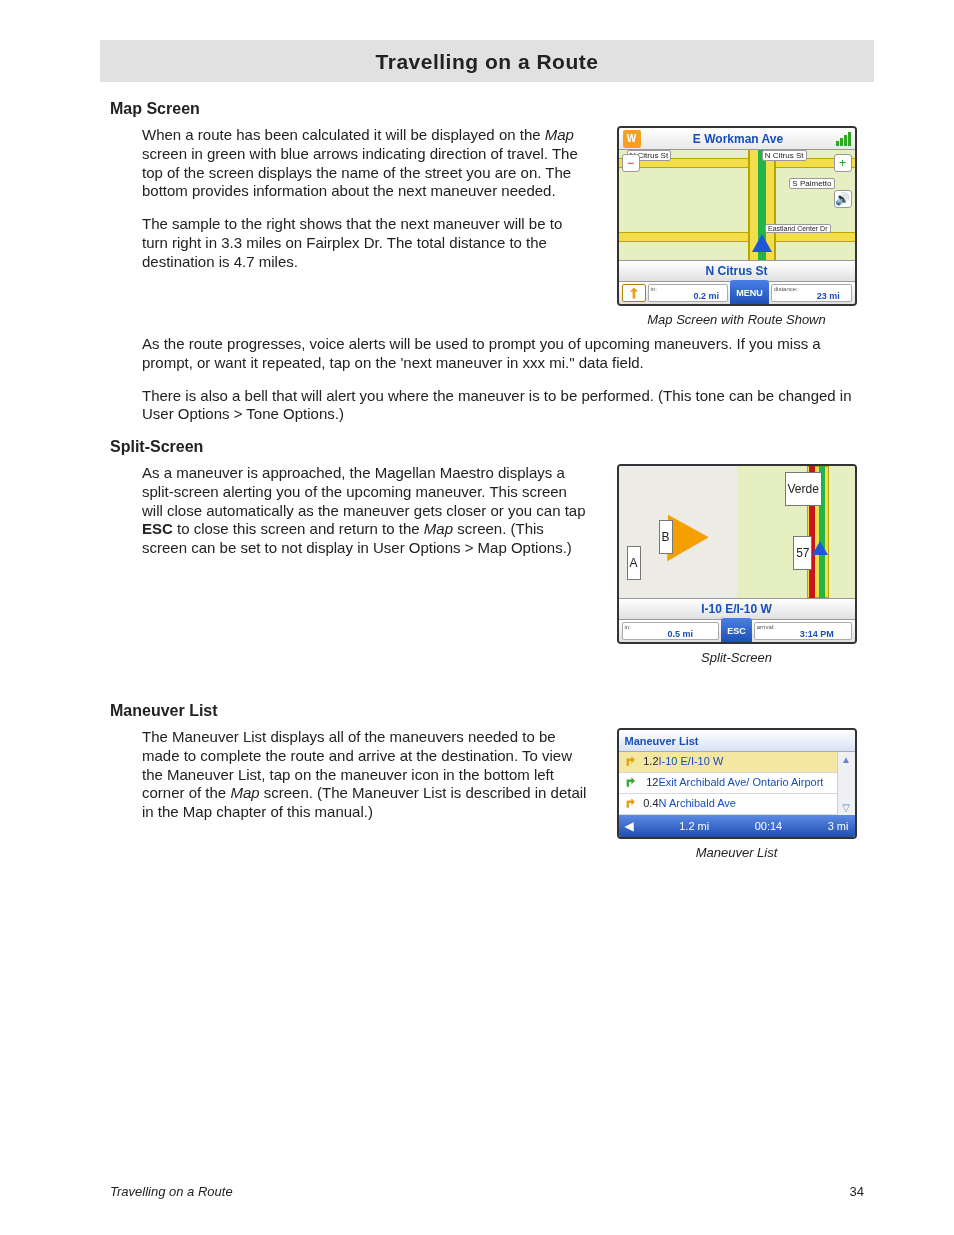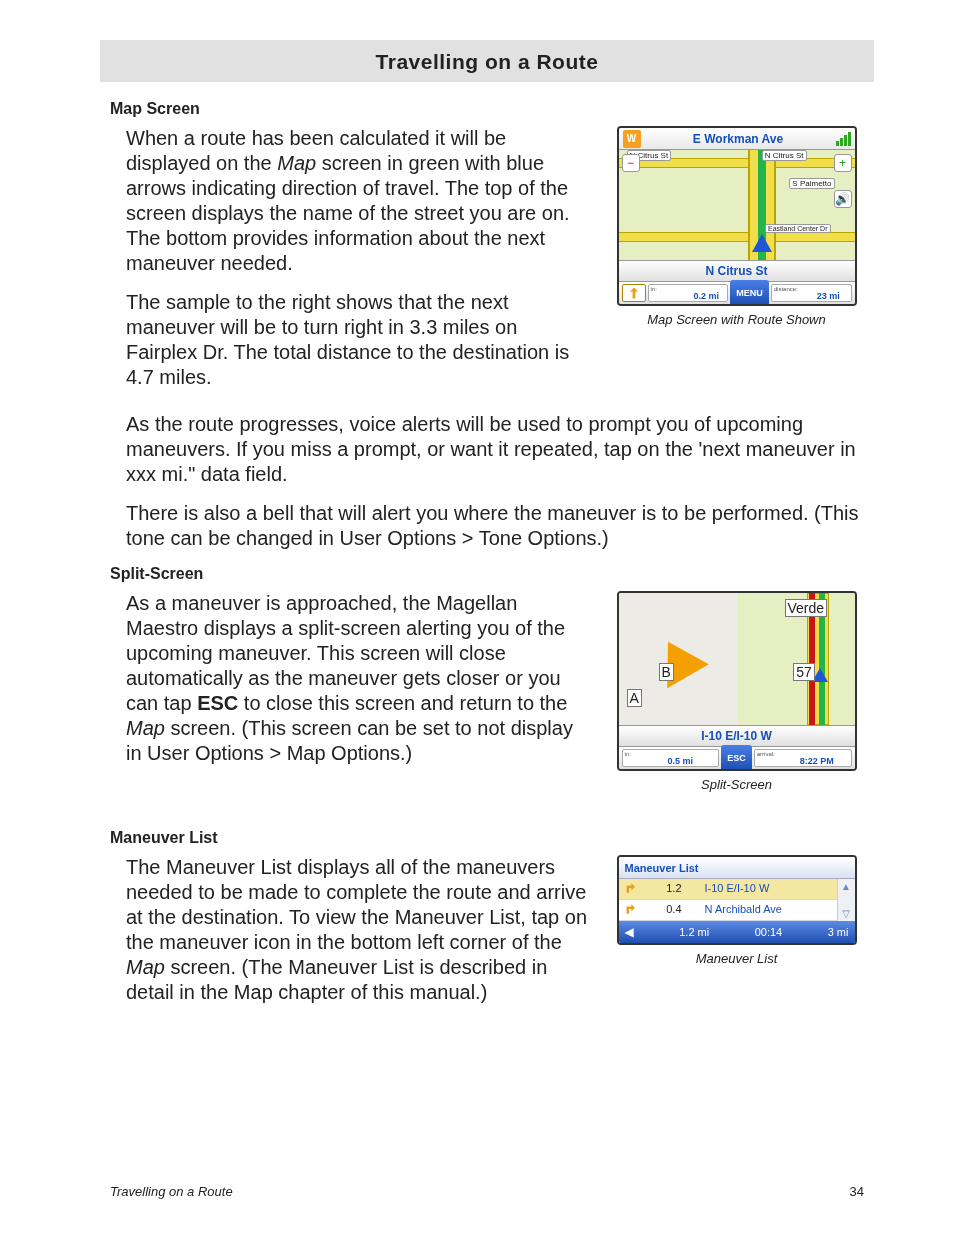--- a/index.html
+++ b/index.html
@@ -24,23 +24,23 @@
     font-size: 21px;
     letter-spacing: 0.5px;
     font-weight: bold;
   }
   h2.section {
     font-size: 16px;
     margin: 6px 0 8px 0;
     font-weight: bold;
   }
   .body-text {
-    font-size: 20px;
+    font-size: 15px;
     line-height: 1.25;
-    margin: 0 0 14px 16px;
+    margin: 0 0 14px 32px;
   }
   .em { font-style: italic; }
   .b { font-weight: bold; }
   .row {
     display: flex;
     gap: 18px;
     margin-bottom: 8px;
   }
   .textcol { flex: 1 1 auto; }
   .figcol  { flex: 0 0 255px; display:flex; flex-direction:column; align-items:center; }
@@ -128,31 +128,31 @@
 
   
   .split-map { background:#e6efc1; }
   .split-left{position:absolute;top:0;left:0;width:50%;bottom:0;background:#ecebe5;display:flex;align-items:center;justify-content:center;}
   .split-left .bigarrow{width:0;height:0;border-left:24px solid transparent;border-right:24px solid transparent;border-bottom:40px solid #f4a000;transform:rotate(-30deg);}
   .split-right{position:absolute;top:0;right:0;width:50%;bottom:0;}
   .split-right .rv{position:absolute;left:60%;top:0;bottom:0;width:22px;background:#f2dd4a;border:1px solid #bca300;}
   .split-right .rr{position:absolute;left:calc(60% + 2px);top:0;bottom:0;width:6px;background:#c41818;}
   .split-right .rg{position:absolute;left:calc(60% + 12px);top:0;bottom:0;width:6px;background:#24b44a;}
   .split-right .cur{position:absolute;left:calc(60% + 5px);top:75px;width:0;height:0;border-left:8px solid transparent;border-right:8px solid transparent;border-bottom:14px solid #1e58d8;}
-  .tag{position:absolute;background:#fff;border:1px solid #777;font-size:14px;padding:0 2px;}
+  .tag{position:absolute;background:#fff;border:1px solid #777;font-size:12px;padding:9px 2px;}
   .escbtn{background:linear-gradient(#4a7fe8,#1a4db0);color:#fff;}
 
   
   .listdev{width:240px;border:2px solid #333;border-radius:4px;overflow:hidden;font-size:11px;}
   .listhead{background:linear-gradient(#fff,#d8e2f4);height:22px;display:flex;align-items:center;padding:0 6px;color:#164fbb;font-weight:bold;border-bottom:1px solid #aab;}
   .listbody{display:flex;}
   .listrows{flex:1;}
   .lscroll{width:18px;background:#eef0f4;border-left:1px solid #ccd;display:flex;flex-direction:column;justify-content:space-between;align-items:center;padding:2px 0;}
   .lscroll span{color:#6b85c9;font-size:10px;}
-  .lr{display:flex;align-items:flex-start;border-bottom:1px solid #d8d8e4;padding:3px 4px;gap:23px;}
+  .lr{display:flex;align-items:flex-start;border-bottom:1px solid #d8d8e4;padding:3px 4px;gap:0;}
   .lr.sel{background:#f4e7a1;}
   .lr .li{width:14px;}
   .lr .ld{width:22px;text-align:right;color:#222;}
   .lr .ln{flex:1;color:#164fbb;}
   .listfoot{height:22px;background:linear-gradient(#5b8ae6,#204fb0);color:#fff;display:flex;align-items:center;justify-content:space-between;padding:0 6px;font-size:11px;}
   .listfoot .bk{font-size:12px;}
   .ic-r{display:inline-block;width:12px;height:12px;}
 </style>
 </head>
 <body>
@@ -250,21 +250,21 @@
       </div>
       <div class="dev-mid">I-10 E/I-10 W</div>
       <div class="dev-bot">
         <span class="minibox">
           <span class="t">in:</span>
           <span class="v">0.5 mi</span>
         </span>
         <span class="menubtn escbtn">ESC</span>
         <span class="minibox">
           <span class="t">arrival:</span>
-          <span class="v">8:22 PM</span>
+          <span class="v">3:14 PM</span>
         </span>
       </div>
     </div>
     <div class="figcaption">Split-Screen</div>
   </div>
 </div>
 
 <h2 class="section">Maneuver List</h2>
 
 <div class="row">
@@ -280,20 +280,27 @@
         <div class="listrows" id="listrows">
             <div class="lr sel">
               <span class="li"><svg class="ic-r" viewBox="0 0 20 20">
                   <path d="M6 18 V6 L14 6 L14 2 L20 8 L14 14 L14 10 L10 10 V18 Z" fill="#e6a11a"></path>
                 </svg></span>
               <span class="ld">1.2</span>
               <span class="ln">I-10 E/I-10 W</span>
             </div>
             <div class="lr">
               <span class="li"><svg class="ic-r" viewBox="0 0 20 20">
+                  <path d="M6 18 V6 L14 6 L14 2 L20 8 L14 14 L14 10 L10 10 V18 Z" fill="#3aab33"></path>
+                </svg></span>
+              <span class="ld">12</span>
+              <span class="ln">Exit Archibald Ave/ Ontario Airport</span>
+            </div>
+            <div class="lr">
+              <span class="li"><svg class="ic-r" viewBox="0 0 20 20">
                   <path d="M6 18 V6 L14 6 L14 2 L20 8 L14 14 L14 10 L10 10 V18 Z" fill="#e6a11a"></path>
                 </svg></span>
               <span class="ld">0.4</span>
               <span class="ln">N Archibald Ave</span>
             </div>
           </div>
         <div class="lscroll">
           <span>▲</span>
           <span>▽</span>
         </div>

